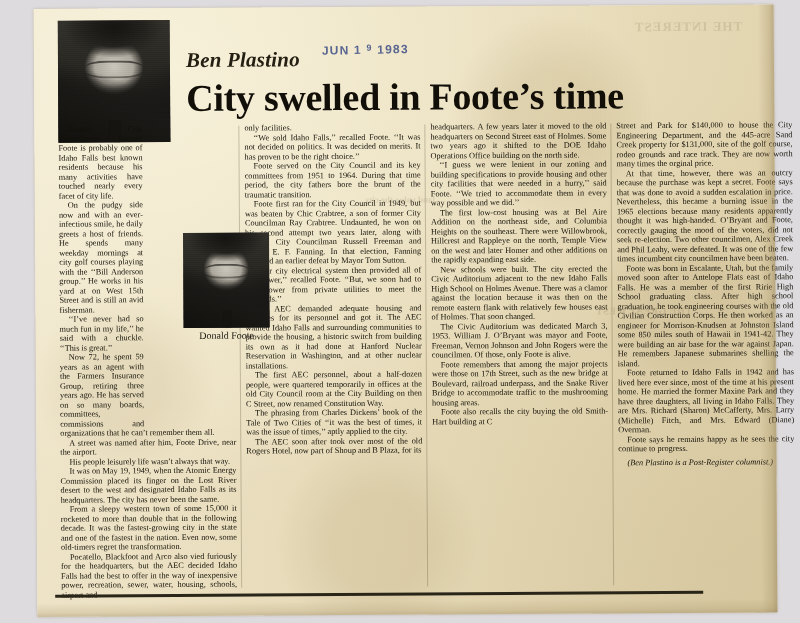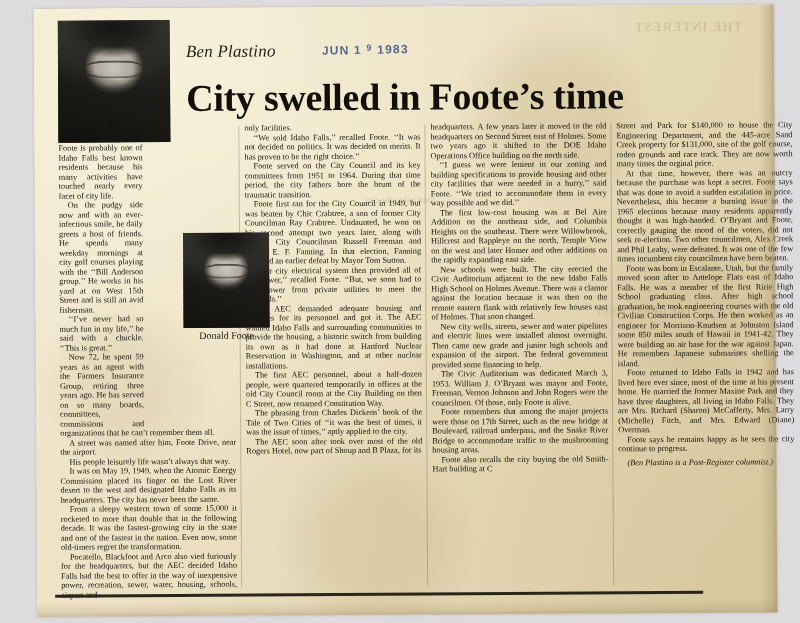--- a/index.html
+++ b/index.html
@@ -81,25 +81,25 @@
     top: 118px;
     bottom: 28px;
     width: 1px;
     background: rgba(90,78,52,0.30);
   }
 
   
   .byline-top {
     position: absolute;
     left: 152px;
-    top: 34px;
+    top: 40px;
     font-family: "Liberation Serif", serif;
     font-style: italic;
-    font-weight: normal;
-    font-size: 17px;
+    font-weight: bold;
+    font-size: 21px;
     color: #241f13;
     letter-spacing: .2px;
   }
 
   .datestamp {
     position: absolute;
     left: 288px;
     top: 36px;
     font-family: "Liberation Sans", sans-serif;
     font-weight: bold;
@@ -308,21 +308,20 @@
         <p>The AEC demanded adequate housing and facilities for its personnel and got it. The AEC wanted Idaho Falls and surrounding communities to provide the housing, a historic switch from building its own as it had done at Hanford Nuclear Reservation in Washington, and at other nuclear installations.</p>
         <p>The first AEC personnel, about a half-dozen people, were quartered temporarily in offices at the old City Council room at the City Building on then C Street, now renamed Constitution Way.</p>
         <p>The phrasing from Charles Dickens’ book of the Tale of Two Cities of ‘‘it was the best of times, it was the issue of times,’’ aptly applied to the city.</p>
         <p>The AEC soon after took over most of the old Rogers Hotel, now part of Shoup and B Plaza, for its</p>
       </div>
     <div class="col" id="col3">
         <p class="noindent">headquarters. A few years later it moved to the old headquarters on Second Street east of Holmes. Some two years ago it shifted to the DOE Idaho Operations Office building on the north side.</p>
         <p>‘‘I guess we were lenient in our zoning and building specifications to provide housing and other city facilities that were needed in a hurry,’’ said Foote. ‘‘We tried to accommodate them in every way possible and we did.’’</p>
         <p>The first low-cost housing was at Bel Aire Addition on the northeast side, and Columbia Heights on the southeast. There were Willowbrook, Hillcrest and Rappleye on the north, Temple View on the west and later Homer and other additions on the rapidly expanding east side.</p>
         <p>New schools were built. The city erected the Civic Auditorium adjacent to the new Idaho Falls High School on Holmes Avenue. There was a clamor against the location because it was then on the remote eastern flank with relatively few houses east of Holmes. That soon changed.</p>
-        <p>New city wells, streets, sewer and water pipelines and electric lines were installed almost overnight. Then came new grade and junior high schools and expansion of the airport. The federal government provided some financing to help.</p>
         <p>The Civic Auditorium was dedicated March 3, 1953. William J. O’Bryant was mayor and Foote, Freeman, Vernon Johnson and John Rogers were the councilmen. Of those, only Foote is alive.</p>
         <p>Foote remembers that among the major projects were those on 17th Street, such as the new bridge at Boulevard, railroad underpass, and the Snake River Bridge to accommodate traffic to the mushrooming housing areas.</p>
         <p>Foote also recalls the city buying the old Smith-Hart building at C</p>
       </div>
     <div class="col" id="col4">
         <p class="noindent">Street and Park for $140,000 to house the City Engineering Department, and the 445-acre Sand Creek property for $131,000, site of the golf course, rodeo grounds and race track. They are now worth many times the orginal price.</p>
         <p>At that time, however, there was an outcry because the purchase was kept a secret. Foote says that was done to avoid a sudden escalation in price. Nevertheless, this became a burning issue in the 1965 elections because many residents apparently thought it was high-handed. O’Bryant and Foote, correctly gauging the mood of the voters, did not seek re-election. Two other councilmen, Alex Creek and Phil Leahy, were defeated. It was one of the few times incumbent city councilmen have been beaten.</p>
         <p>Foote was born in Escalante, Utah, but the family moved soon after to Antelope Flats east of Idaho Falls. He was a member of the first Ririe High School graduating class. After high school graduation, he took engineering courses with the old Civilian Construction Corps. He then worked as an engineer for Morrison-Knudsen at Johnston Island some 850 miles south of Hawaii in 1941-42. They were building an air base for the war against Japan. He remembers Japanese submarines shelling the island.</p>
         <p>Foote returned to Idaho Falls in 1942 and has lived here ever since, most of the time at his present home. He married the former Maxine Park and they have three daughters, all living in Idaho Falls. They are Mrs. Richard (Sharon) McCafferty, Mrs. Larry (Michelle) Fitch, and Mrs. Edward (Diane) Overman.</p>
         <p>Foote says he remains happy as he sees the city continue to progress.</p>

